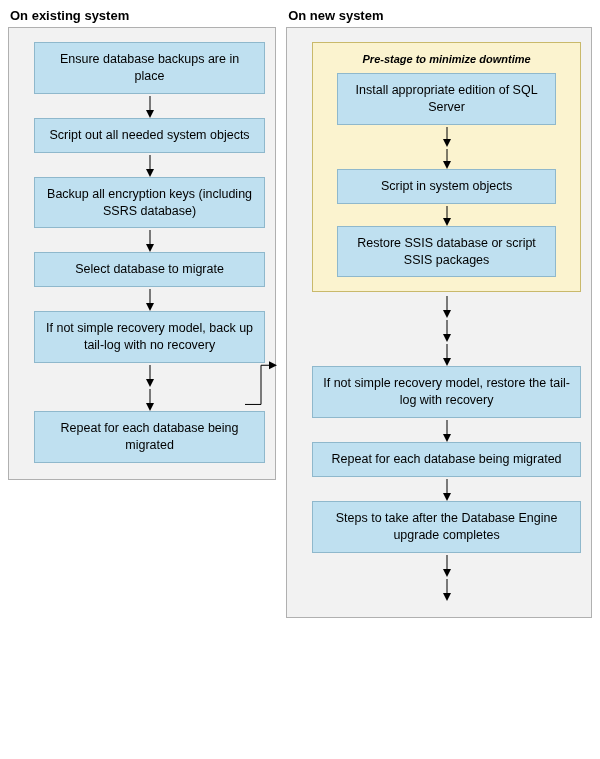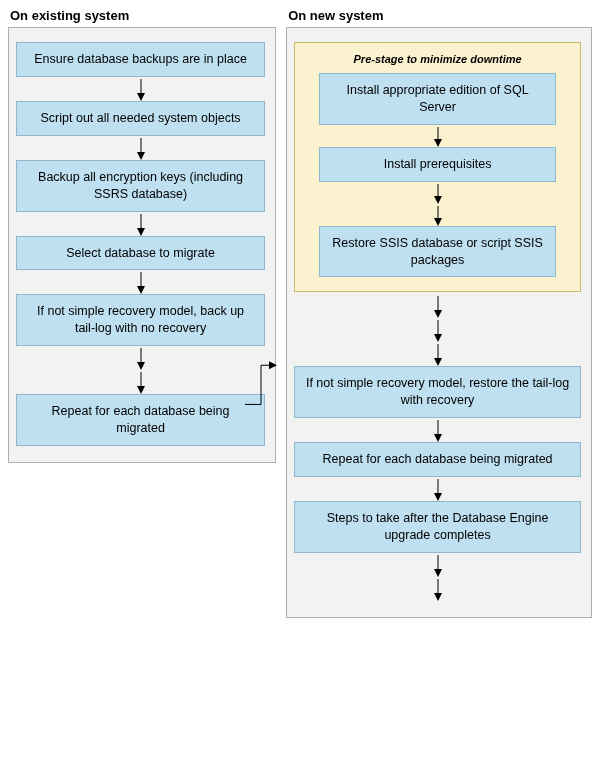--- a/index.html
+++ b/index.html
@@ -19,21 +19,21 @@
   }
   .col-header {
     font-weight: 700;
     font-size: 13px;
     margin-bottom: 4px;
     padding-left: 2px;
   }
   .panel {
     border: 1px solid #b0b0b0;
     background: #f2f2f2;
-    padding: 14px 10px 16px 7px;
+    padding: 14px 10px 16px 25px;
   }
   .left-wrap { width: 284px; }
   .right-wrap { width: 324px; }
   .box {
     background: #bfe0f0;
     border: 1px solid #8fb8cc;
     padding: 8px 10px;
     text-align: center;
     line-height: 1.35;
   }
@@ -131,39 +131,39 @@
     </div>
 
     <div class="right-wrap">
       <div class="col-header">On new system</div>
       <div class="panel">
 
         <div class="prestage">
           <div class="prestage-title">Pre-stage to minimize downtime</div>
           <div class="flow-list">
             <div class="box pre-box">Install appropriate edition of SQL Server</div>
-            <div class="arrow-down">
-                <svg width="10" height="20">
-                  <line x1="5" y1="0" x2="5" y2="14" stroke="#000" stroke-width="1"></line>
-                  <polygon points="5,20 1,12 9,12" fill="#000"></polygon>
-                </svg>
-              </div>
-            <div class="box pre-box">Install prerequisites</div>
             <div class="arrow-down">
                 <svg width="10" height="20">
                   <line x1="5" y1="0" x2="5" y2="14" stroke="#000" stroke-width="1"></line>
                   <polygon points="5,20 1,12 9,12" fill="#000"></polygon>
                 </svg>
               </div>
             <div class="arrow-down">
                 <svg width="10" height="20">
                   <line x1="5" y1="0" x2="5" y2="14" stroke="#000" stroke-width="1"></line>
                   <polygon points="5,20 1,12 9,12" fill="#000"></polygon>
                 </svg>
               </div>
+            <div class="box pre-box">Script in system objects</div>
+            <div class="arrow-down">
+                <svg width="10" height="20">
+                  <line x1="5" y1="0" x2="5" y2="14" stroke="#000" stroke-width="1"></line>
+                  <polygon points="5,20 1,12 9,12" fill="#000"></polygon>
+                </svg>
+              </div>
             <div class="box pre-box">Restore SSIS database or script SSIS packages</div>
           </div>
         </div>
 
         <div class="arrow-down">
             <svg width="10" height="22">
               <line x1="5" y1="0" x2="5" y2="16" stroke="#000" stroke-width="1"></line>
               <polygon points="5,22 1,14 9,14" fill="#000"></polygon>
             </svg>
           </div>

